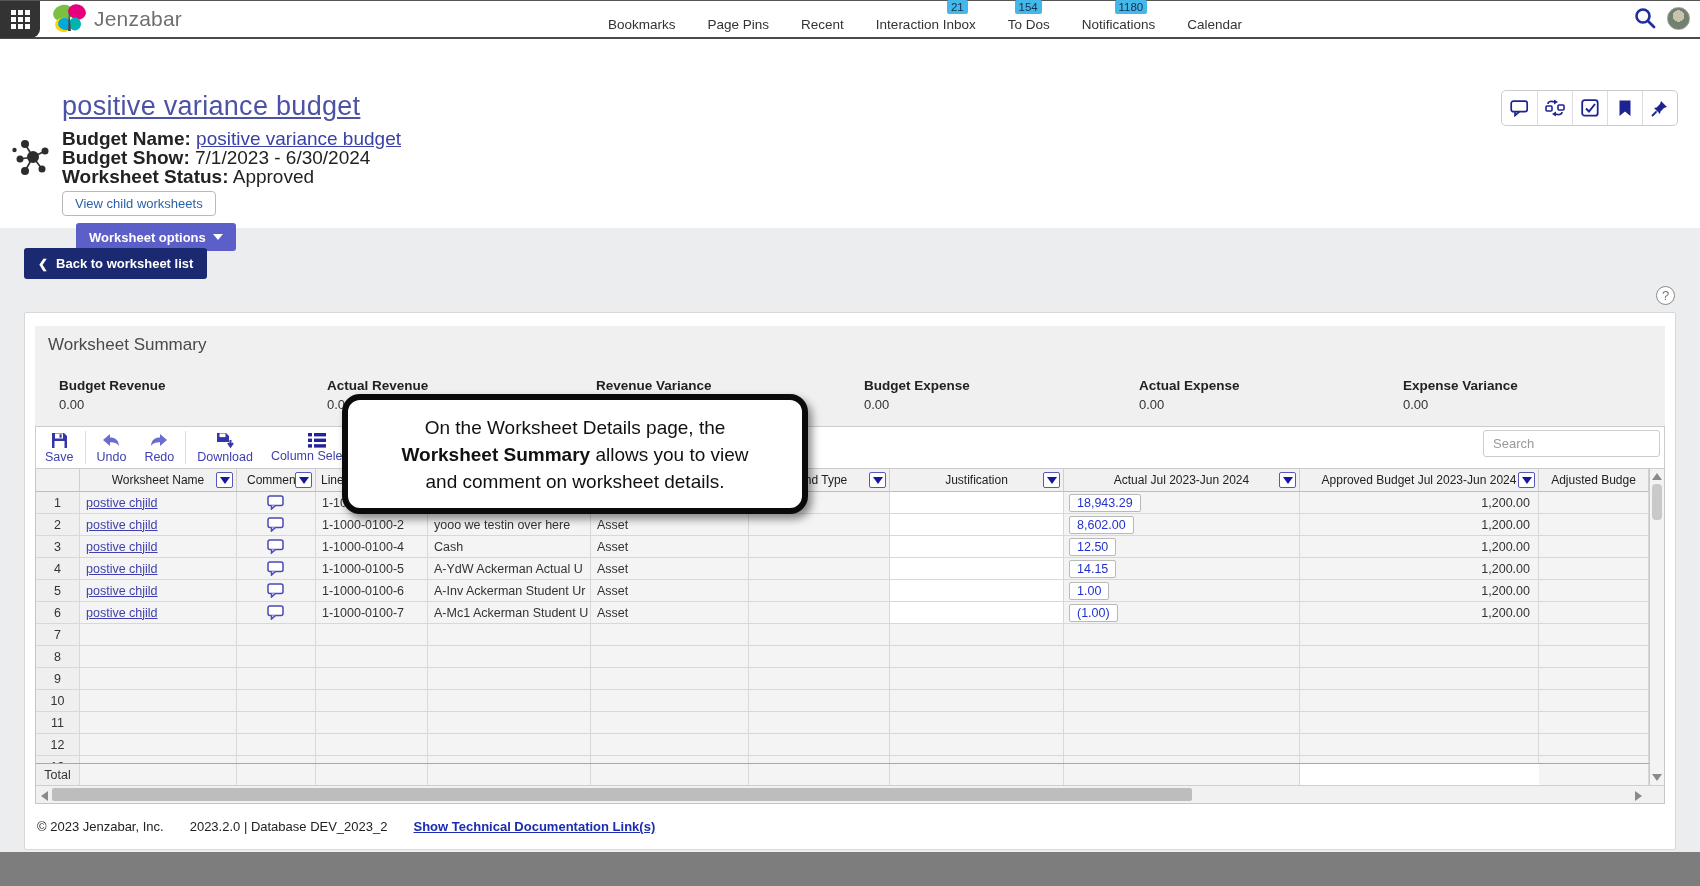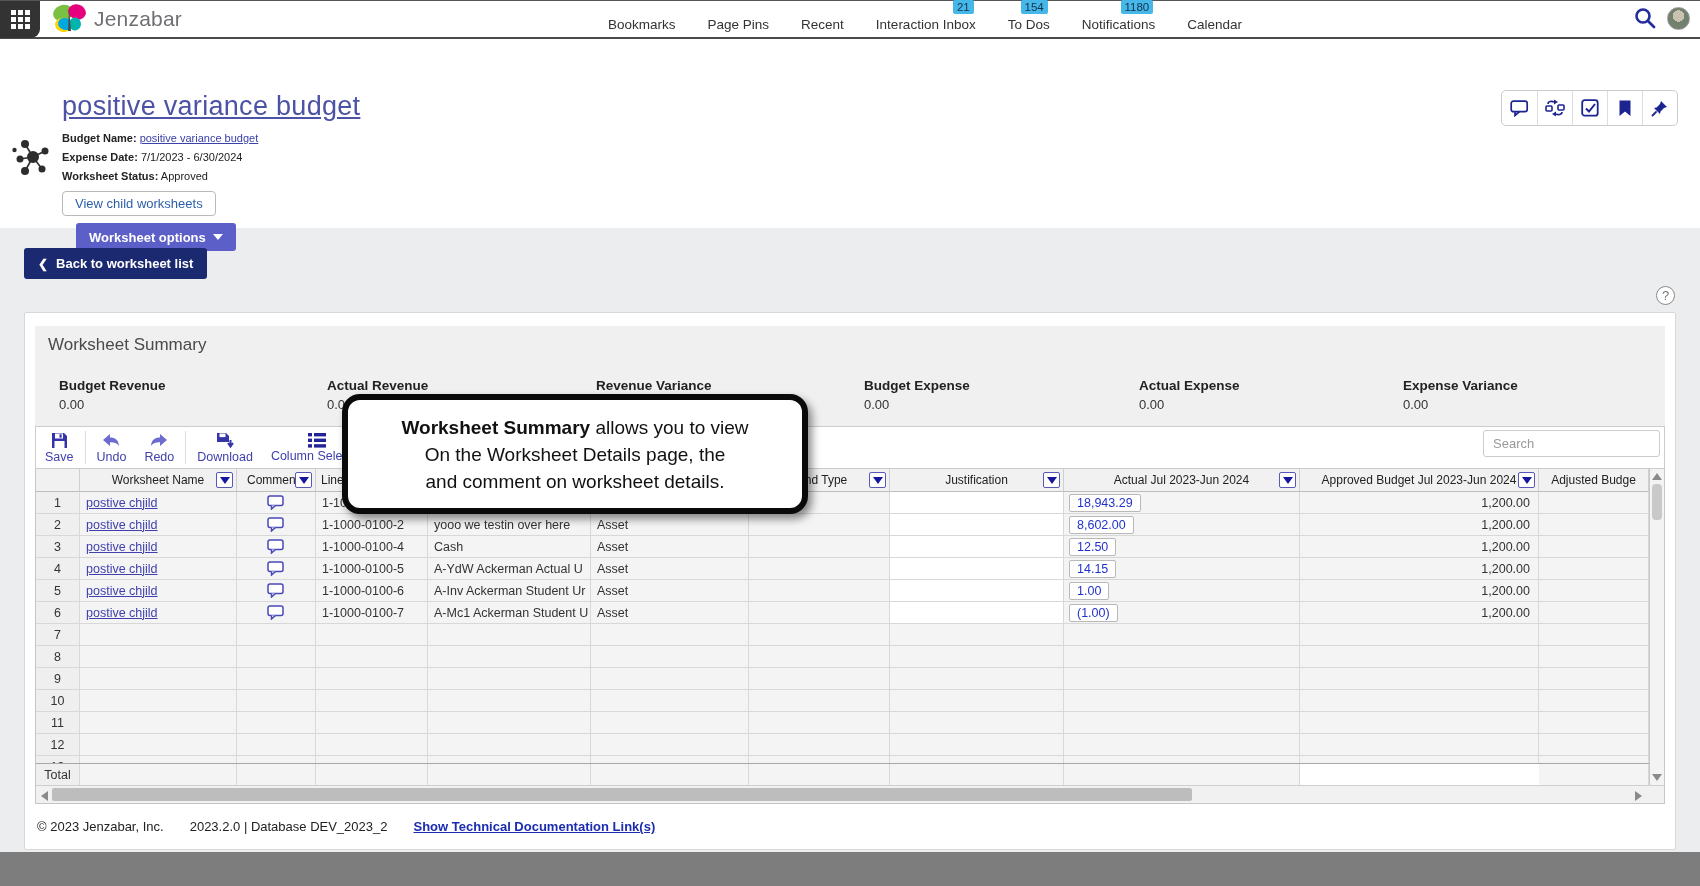--- a/index.html
+++ b/index.html
@@ -6,29 +6,29 @@
   html,body { font-family:"Liberation Sans", sans-serif; }
   #app { position:relative; width:1700px; height:886px; background:#ecedef; overflow:hidden; outline:1px solid #666; }
 
   
   .navbar { position:absolute; top:0; left:0; width:1700px; height:39px; background:#fff; border-top:1px solid #555; border-bottom:2px solid #4a4a4a; }
   .waffle-btn { position:absolute; left:0; top:0; width:40px; height:37px; background:#333; border-bottom-right-radius:9px; display:flex; align-items:center; justify-content:center; cursor:pointer; }
   .logo { position:absolute; left:52px; top:3px; display:flex; align-items:center; gap:6px; }
   .logo-text { font-size:21px; color:#6e6f72; font-weight:500; letter-spacing:.2px; }
   .nav-items { position:absolute; left:608px; top:0; height:37px; display:flex; align-items:flex-end; gap:32px; padding-bottom:6px; }
   .nav-item { position:relative; font-size:13.5px; color:#333; white-space:nowrap; cursor:pointer; }
-  .nav-badge { position:absolute; top:-17px; right:2px; background:#45b7e8; color:#14324e; font-size:11.5px; line-height:14px; padding:0 4px; border-radius:2px; }
+  .nav-badge { position:absolute; top:-17px; right:8px; background:#45b7e8; color:#14324e; font-size:11.5px; line-height:14px; padding:0 4px; border-radius:2px; }
   .nav-right { position:absolute; right:10px; top:5px; display:flex; align-items:center; gap:10px; }
   .avatar { width:23px; height:23px; border-radius:50%; background:radial-gradient(circle at 50% 38%, #c9c2ae 0 34%, #72806e 35% 100%); border:1px solid #999; }
 
   
   .page-header { position:absolute; top:39px; left:0; width:1700px; height:189px; background:#fff; }
   .molecule { position:absolute; left:12px; top:98px; }
   .page-title { position:absolute; left:62px; top:52px; font-size:27px; color:#4c52a5; text-decoration:underline; letter-spacing:.3px; cursor:pointer; }
-  .meta { position:absolute; left:62px; top:90px; font-size:11px; color:#222; line-height:19px; }
+  .meta { position:absolute; left:62px; top:90px; font-size:19px; color:#222; line-height:19px; }
   .meta b { font-weight:bold; }
   .meta a { color:#3a41a8; text-decoration:underline; cursor:pointer; }
   .btn-view-child { position:absolute; left:62px; top:152px; height:25px; padding:0 12px; background:#fff; border:1px solid #b9b9b9; border-radius:4px; color:#2c5faa; font-size:13px; cursor:pointer; }
   .btn-ws-options { position:absolute; left:76px; top:184px; height:28px; padding:0 13px; background:#5b5fc7; border:none; border-radius:3px; color:#fff; font-size:13px; font-weight:bold; cursor:pointer; display:flex; align-items:center; gap:7px; }
   .caret-down { width:0; height:0; border-left:5px solid transparent; border-right:5px solid transparent; border-top:6px solid #fff; }
   .icon-group { position:absolute; right:22px; top:51px; display:flex; border:1px solid #ccc; border-radius:5px; background:#fff; overflow:hidden; }
   .icon-btn { width:35px; height:34px; display:flex; align-items:center; justify-content:center; border-left:1px solid #dedede; cursor:pointer; }
   .icon-btn:first-child { border-left:none; }
 
   
@@ -157,21 +157,21 @@
           <circle cx="33" cy="14" r="3.5"></circle>
         <circle cx="8" cy="22" r="3.5"></circle>
           <circle cx="13" cy="34" r="4"></circle>
           <circle cx="30" cy="32" r="3.5"></circle>
           <circle cx="2.5" cy="13" r="2.2"></circle>
       </g>
     </svg>
     <a class="page-title">positive variance budget</a>
     <div class="meta">
       <div><b>Budget Name:</b> <a>positive variance budget</a></div>
-      <div><b>Expense Date:</b> <span>7/1/2023 - 6/30/2024</span></div>
+      <div><b>Budget Show:</b> <span>7/1/2023 - 6/30/2024</span></div>
       <div><b>Worksheet Status:</b> <span>Approved</span></div>
     </div>
     <button class="btn-view-child">View child worksheets</button>
     <button class="btn-ws-options">
       <span>Worksheet options</span>
         <span class="caret-down"></span>
     </button>
     <div class="icon-group">
       <div class="icon-btn">
         <svg width="19" height="17" viewBox="0 0 19 17">
@@ -604,19 +604,19 @@
     </div>
 
     <div class="footer">
       <span>© 2023 Jenzabar, Inc.</span>
       <span>2023.2.0 | Database DEV_2023_2</span>
       <a>Show Technical Documentation Link(s)</a>
     </div>
   </div>
 
   <div class="callout">
+    <div>On the Worksheet Details page, the</div>
     <div><b>Worksheet Summary</b><span> allows you to view</span></div>
-    <div>On the Worksheet Details page, the</div>
     <div>and comment on worksheet details.</div>
   </div>
 
   <div class="bottom-strip"></div>
 </div>
 
 </body></html>

